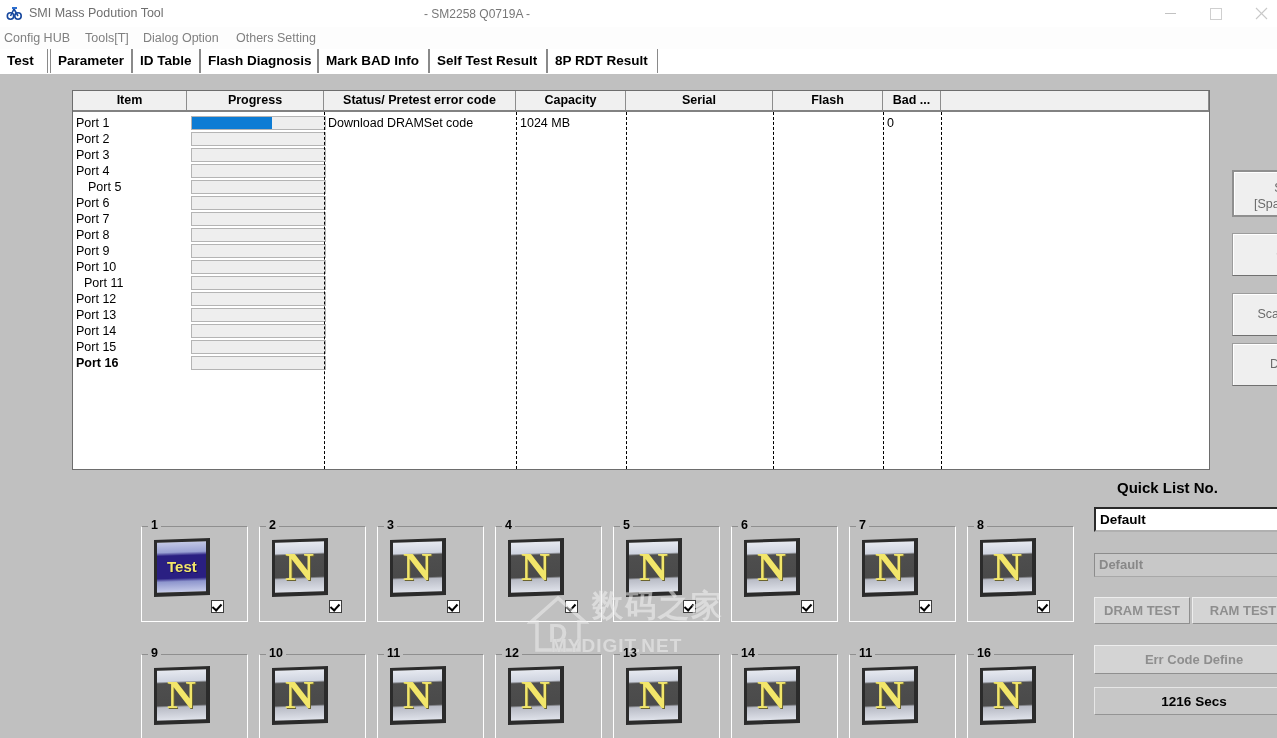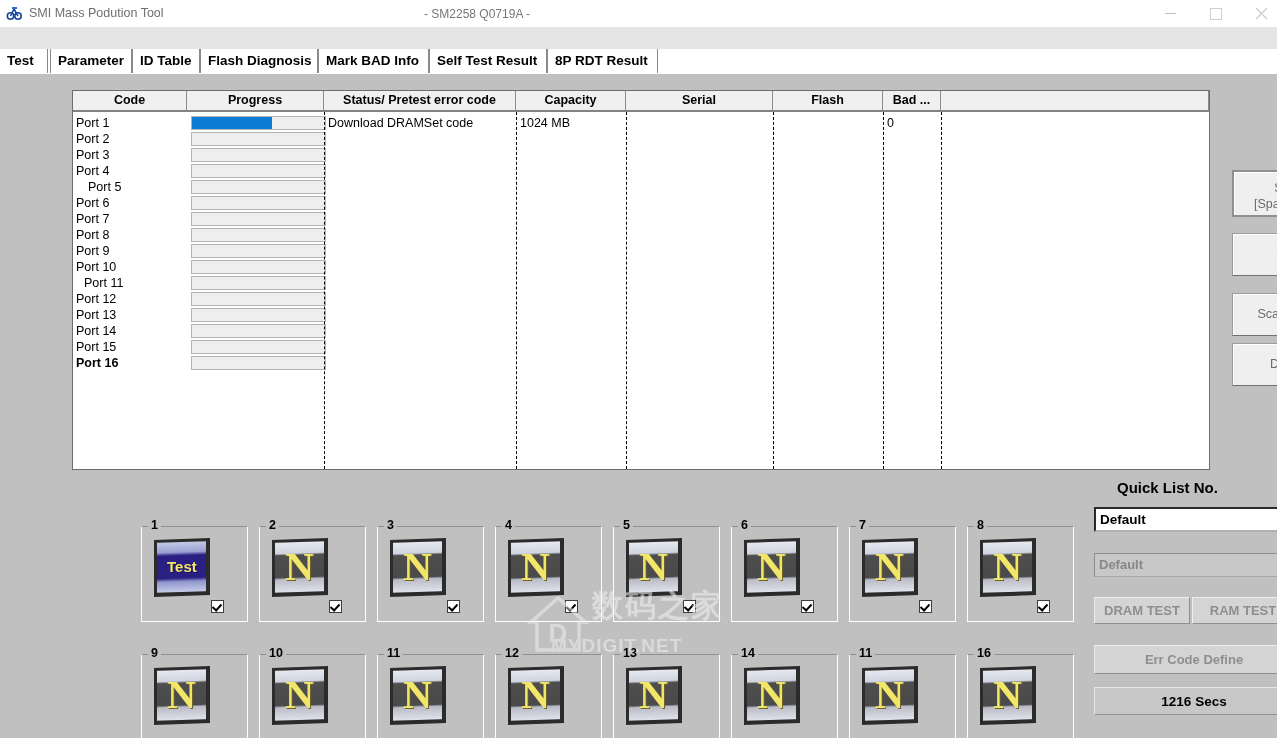--- a/index.html
+++ b/index.html
@@ -6,21 +6,21 @@
     margin: 0; padding: 0;
     width: 1277px; height: 738px;
     overflow: hidden;
     background: #c0c0c0;
     font-family: "Liberation Sans", sans-serif;
     -webkit-font-smoothing: none;
   }
   #app {
     position: relative;
     width: 1277px; height: 738px;
-    background: #e5e5e5;
+    background: #a3a3a3;
   }
 
   
   .titlebar {
     position: absolute; left: 0; top: 0;
     width: 1277px; height: 27px;
     background: #ffffff;
     border-bottom: 0px solid #ffffff;
   }
   .title-icon {
@@ -320,36 +320,42 @@
         <span class="glyph-max"></span>
       </div>
     <div class="wbtn close">
       <svg width="13" height="13" viewBox="0 0 13 13">
         <line x1="1" y1="1" x2="12" y2="12" stroke="#c9c9c9" stroke-width="1.1"></line>
         <line x1="12" y1="1" x2="1" y2="12" stroke="#c9c9c9" stroke-width="1.1"></line>
       </svg>
     </div>
   </div>
 
+  <div class="menubar" id="menubar">
+      <div class="menuitem" style="left: 4px;">Config HUB</div>
+      <div class="menuitem" style="left: 85px;">Tools[T]</div>
+      <div class="menuitem" style="left: 143px;">Dialog Option</div>
+      <div class="menuitem" style="left: 236px;">Others Setting</div>
+    </div>
 
   <div class="tabstrip" id="tabstrip">
       <div class="tab first" style="left: 0px; width: 48px;">Test</div>
       <div class="tab" style="left: 50px; width: 82px;">Parameter</div>
       <div class="tab" style="left: 132px; width: 68px;">ID Table</div>
       <div class="tab" style="left: 200px; width: 118px;">Flash Diagnosis</div>
       <div class="tab" style="left: 318px; width: 111px;">Mark BAD Info</div>
       <div class="tab" style="left: 429px; width: 118px;">Self Test Result</div>
       <div class="tab" style="left: 547px; width: 111px;">8P RDT Result</div>
     </div>
 
   <div class="body-area">
 
     <div class="grid">
       <div class="grid-head" id="gridhead">
-          <div class="hcell" style="left: 0px; width: 114px;">Code</div>
+          <div class="hcell" style="left: 0px; width: 114px;">Item</div>
           <div class="hcell" style="left: 114px; width: 137px;">Progress</div>
           <div class="hcell" style="left: 251px; width: 192px;">Status/ Pretest error code</div>
           <div class="hcell" style="left: 443px; width: 110px;">Capacity</div>
           <div class="hcell" style="left: 553px; width: 147px;">Serial</div>
           <div class="hcell" style="left: 700px; width: 110px;">Flash</div>
           <div class="hcell" style="left: 810px; width: 58px;">Bad ...</div>
           <div class="hcell" style="left: 868px; width: 268px;"></div>
         </div>
       <div id="gridbody">
           <div class="row-label" style="top: 24px;">Port 1</div>

